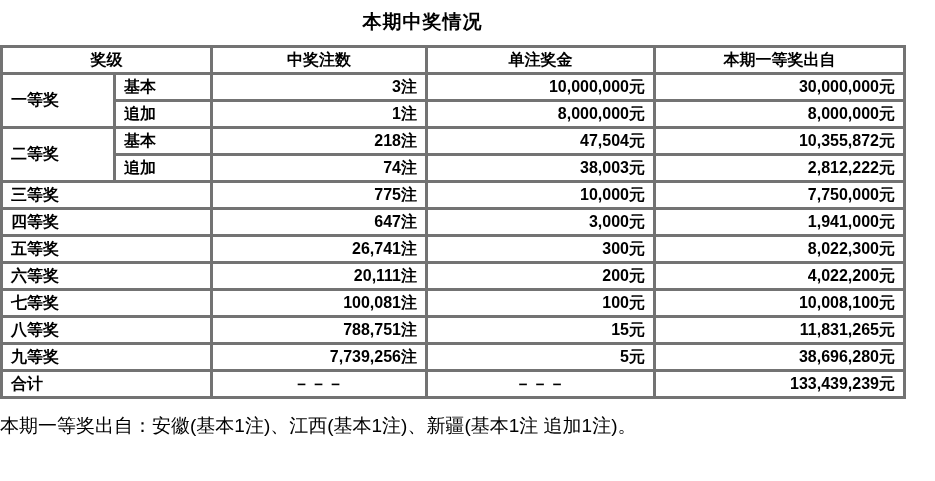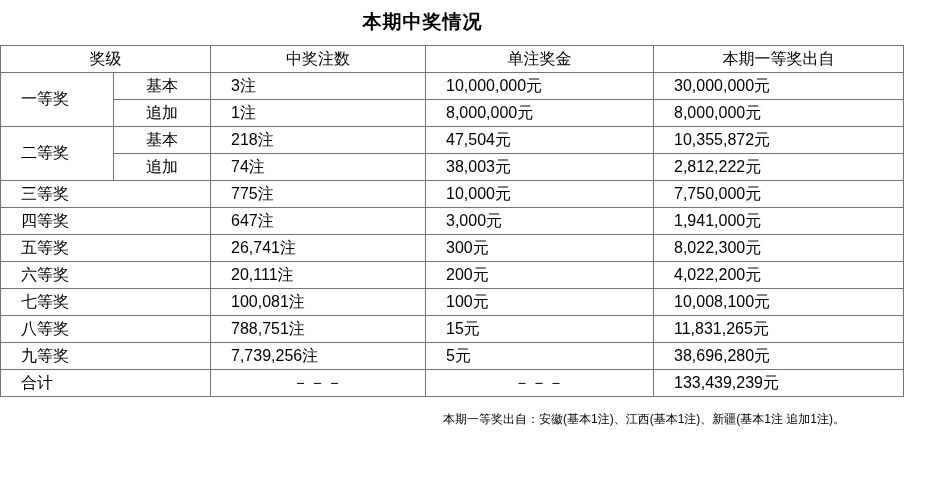--- a/index.html
+++ b/index.html
@@ -28,57 +28,57 @@
     padding-top: 9px;
     padding-bottom: 10px;
   }
   table.prize {
     border-collapse: collapse;
     width: 903px;
     margin: 0 auto;
     table-layout: fixed;
   }
   table.prize th, table.prize td {
-    border: 1px solid #737373;
+    border: 3px solid #737373;
     font-size: 16px;
-    font-weight: normal;
+    font-weight: bold;
     height: 27px;
-    padding: 0 20px;
+    padding: 0 8px;
     box-sizing: border-box;
   }
   th.col-head {
     text-align: center;
     font-weight: normal;
     font-size: 16.5px;
   }
   .c-level { width: 113px; }
   .c-sub { width: 97px; }
   .c-count { width: 215px; }
   .c-unit { width: 228px; }
   .c-total { width: 250px; }
 
   td.level-cell {
     text-align: left;
     vertical-align: middle;
   }
   td.sub-cell {
-    text-align: center;
   }
   td.num {
+    text-align: right;
     padding-right: 10px;
     white-space: nowrap;
   }
   td.dash {
     text-align: center;
     letter-spacing: 1px;
   }
   .note {
     margin-top: 14px;
-    text-align: right;
-    font-size: 12px;
+    text-align: left;
+    font-size: 19px;
   }
 </style>
 </head>
 <body>
 
 <div class="page">
 
   <div class="title">本期中奖情况</div>
 
   <table class="prize">

